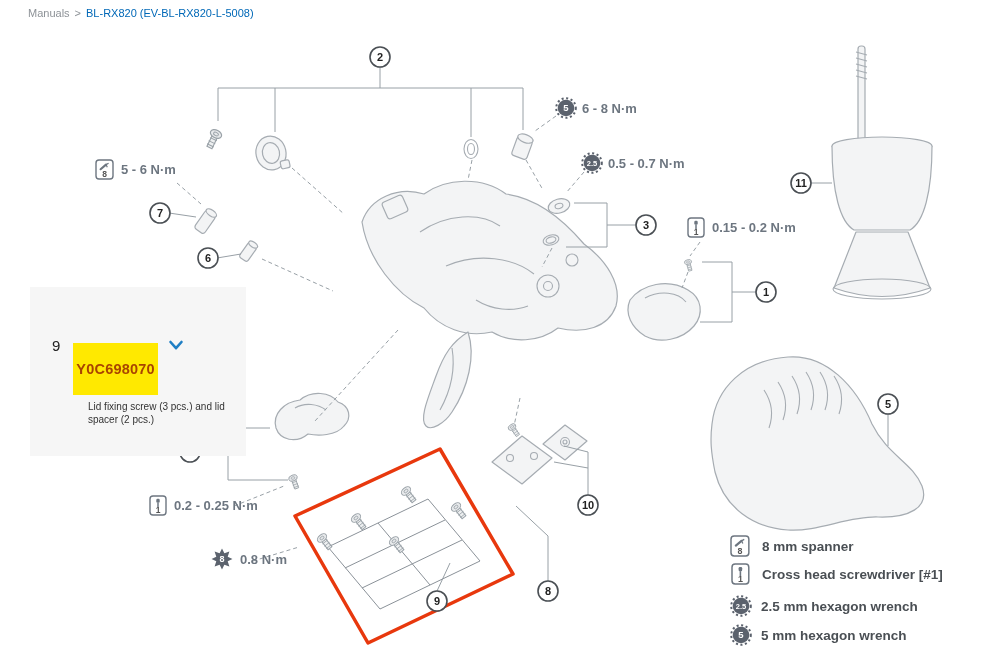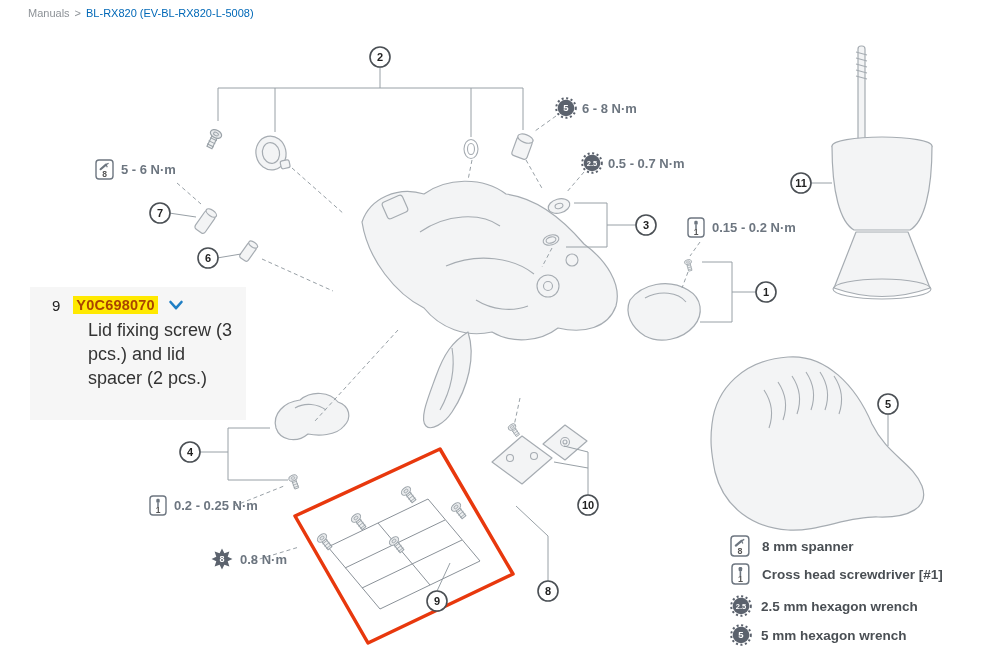--- a/index.html
+++ b/index.html
@@ -14,24 +14,24 @@
   .crumb-root{color:#8d9297;cursor:pointer;}
   .crumb-sep{margin:0 5px;color:#8d9297;}
   .crumb-current{color:#0068b7;cursor:pointer;text-decoration:none;}
   .part-info{
     position:absolute;left:30px;top:287px;width:216px;background:#f6f6f6;z-index:5;
   }
   .part-row{display:flex;align-items:center;padding:9px 8px 2px 22px;}
   .part-num{font-size:15px;color:#222;margin-right:13px;}
   .part-code{
     background:#ffe900;color:#a94400;font-weight:bold;font-size:14.5px;
-    padding:1px 3px;cursor:pointer;letter-spacing:0.2px;
+    padding:18px 3px;cursor:pointer;letter-spacing:0.2px;margin-top:47px;
   }
   .chevron{margin-left:10px;cursor:pointer;display:inline-flex;align-items:center;}
-  .part-desc{margin:3px 10px 30px 58px;font-size:18px;line-height:1.32;color:#333;}
+  .part-desc{margin:3px 10px 30px 58px;font-size:10px;line-height:1.32;color:#333;}
   svg.diagram{position:absolute;top:0;left:0;z-index:1;}
   svg text{font-family:"Liberation Sans",sans-serif;}
   .lead{stroke:#98a0a6;fill:none;stroke-width:1;}
   .dash{stroke:#98a0a6;fill:none;stroke-width:1;stroke-dasharray:4 3;}
   .art{stroke:#a6acb2;fill:#f3f4f5;stroke-width:1.2;stroke-linejoin:round;}
   .artline{stroke:#a6acb2;fill:none;stroke-width:1.1;}
   .wire{stroke:#8b9299;fill:none;stroke-width:1;}
   .callout{cursor:pointer;}
   .callout circle{fill:#ffffff;stroke:#4a4f54;stroke-width:1.6;}
   .callout text{font-size:11px;font-weight:bold;fill:#222;text-anchor:middle;}

